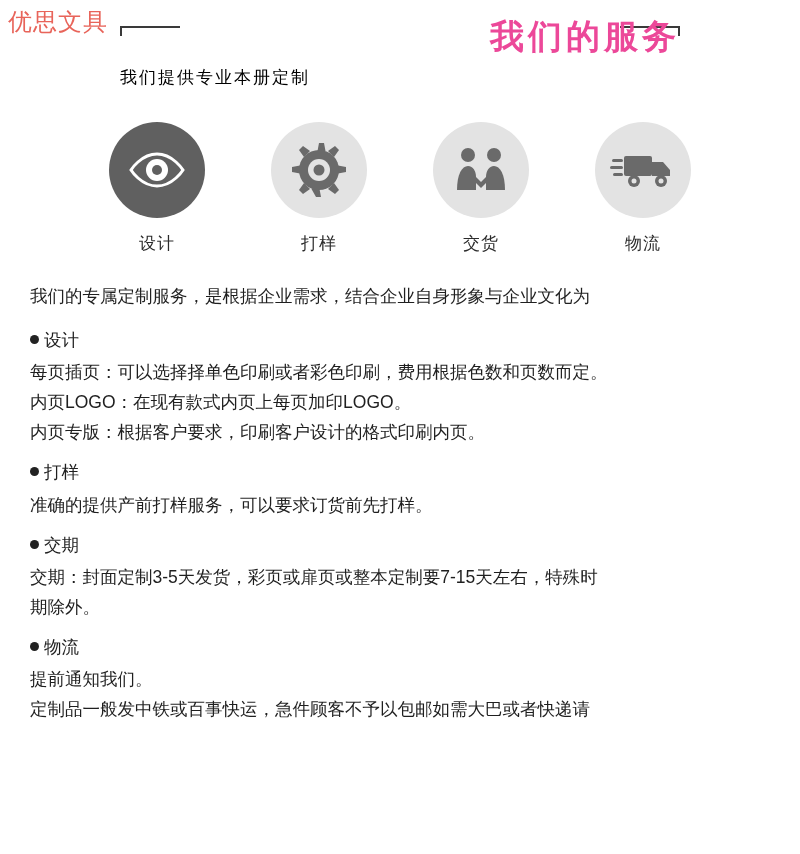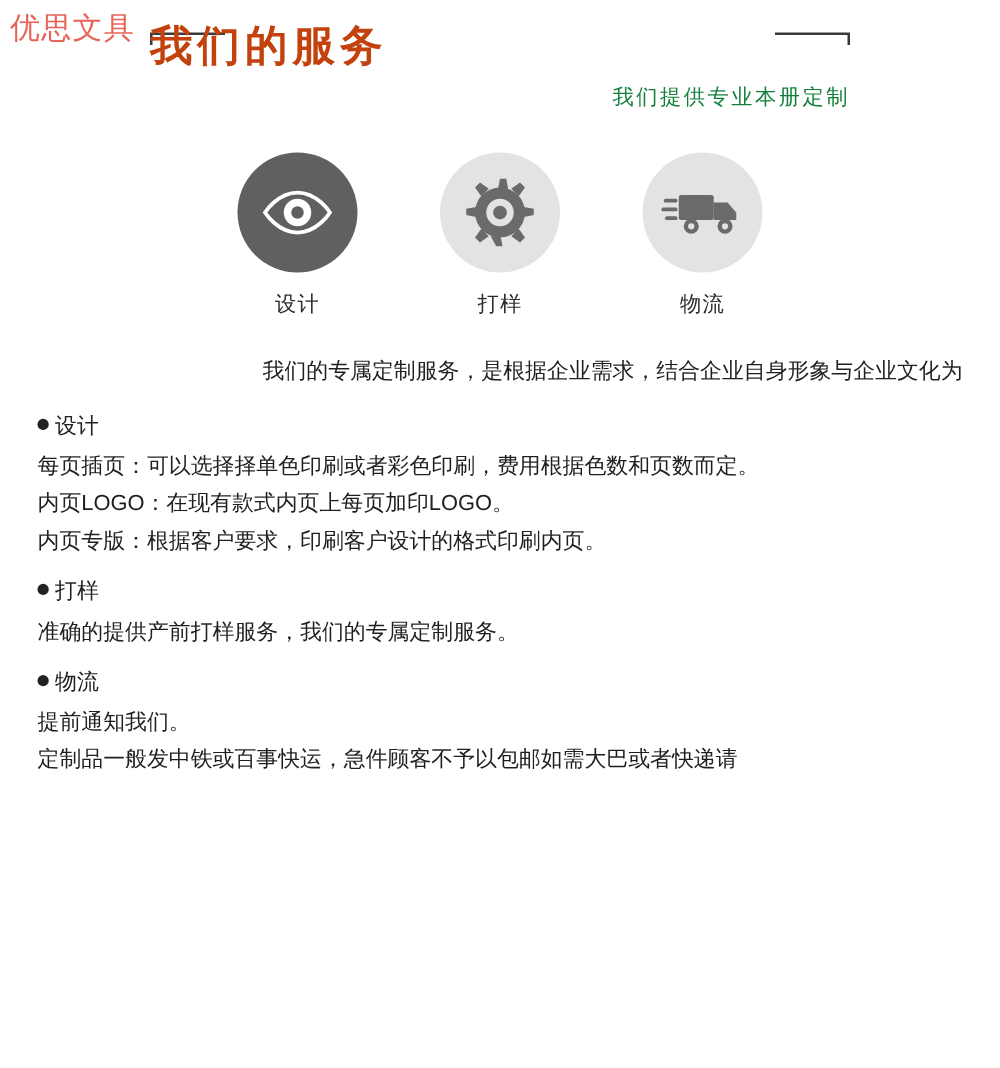--- a/index.html
+++ b/index.html
@@ -70,36 +70,36 @@
     right: 0px;
     width: 3px;
     height: 42px;
     background: #ffffff;
   }
   .header .title {
     position: absolute;
     top: 0px;
     left: 0;
     width: 100%;
-    text-align: left;
+    text-align: right;
     font-size: 34px;
     font-weight: bold;
     letter-spacing: 4px;
-    color: #c2410c;
+    color: #ec4899;
     background: transparent;
   }
   .header .subtitle {
     position: absolute;
     top: 52px;
     left: 0;
     width: 100%;
-    text-align: right;
+    text-align: left;
     font-size: 17px;
     letter-spacing: 2px;
-    color: #15803d;
+    color: #000000;
     background: #ffffff;
   }
 
   
   .icon-row {
     display: flex;
     justify-content: center;
     gap: 62px;
     margin-top: 30px;
   }
@@ -129,21 +129,20 @@
 
   
   .content {
     margin: 26px 30px 0 30px;
     font-size: 17.5px;
     line-height: 1.72;
     color: #1f1f1f;
   }
   .intro {
     margin-bottom: 14px;
-    text-align: right;
   }
   .section {
     margin-bottom: 6px;
   }
   .section-title {
     font-size: 17.5px;
     margin: 10px 0 2px 0;
   }
   .bullet {
     display: inline-block;
@@ -202,20 +201,34 @@
           <path d="M49 49 l-4 4 l-7 -5 l6 -6 z"></path>
           <circle cx="29" cy="29" r="20"></circle>
         </g>
         <circle cx="29" cy="29" r="11" fill="#e3e3e3"></circle>
         <circle cx="29" cy="29" r="5.5" fill="#6a6a6a"></circle>
       </svg>
     </div>
     <div class="icon-label">打样</div>
   </div>
 
+  <div class="icon-item">
+    <div class="icon-circle">
+      <svg width="64" height="52" viewBox="0 0 64 52" aria-hidden="true">
+        <g fill="#6a6a6a">
+          <circle cx="19" cy="11" r="7"></circle>
+          <circle cx="45" cy="11" r="7"></circle>
+          <path d="M8 46 C8 30 13 22 19 22 C24 22 27 27 27 33 L27 46 Z"></path>
+          <path d="M56 46 C56 30 51 22 45 22 C40 22 37 27 37 33 L37 46 Z"></path>
+          <path d="M24 30 L32 38 L40 30 L40 36 L32 44 L24 36 Z"></path>
+        </g>
+      </svg>
+    </div>
+    <div class="icon-label">交货</div>
+  </div>
 
   <div class="icon-item">
     <div class="icon-circle">
       <svg width="66" height="44" viewBox="0 0 66 44" aria-hidden="true">
         <g fill="#6a6a6a">
           <rect x="14" y="8" width="28" height="20" rx="2"></rect>
           <path d="M42 14 L53 14 L60 22 L60 28 L42 28 Z"></path>
           <rect x="2" y="11" width="11" height="3" rx="1.5"></rect>
           <rect x="0" y="18" width="13" height="3" rx="1.5"></rect>
           <rect x="3" y="25" width="10" height="3" rx="1.5"></rect>
@@ -243,23 +256,30 @@
     </div>
     <div class="line">每页插页：可以选择择单色印刷或者彩色印刷，费用根据色数和页数而定。</div>
     <div class="line">内页LOGO：在现有款式内页上每页加印LOGO。</div>
     <div class="line">内页专版：根据客户要求，印刷客户设计的格式印刷内页。</div>
   </div>
 
   <div class="section">
     <div class="section-title">
       <span class="bullet"></span><span>打样</span>
     </div>
-    <div class="line">准确的提供产前打样服务，我们的专属定制服务。</div>
-  </div>
-
+    <div class="line">准确的提供产前打样服务，可以要求订货前先打样。</div>
+  </div>
+
+  <div class="section">
+    <div class="section-title">
+      <span class="bullet"></span><span>交期</span>
+    </div>
+    <div class="line">交期：封面定制3-5天发货，彩页或扉页或整本定制要7-15天左右，特殊时</div>
+    <div class="line">期除外。</div>
+  </div>
 
   <div class="section">
     <div class="section-title">
       <span class="bullet"></span><span>物流</span>
     </div>
     <div class="line">提前通知我们。</div>
     <div class="line">定制品一般发中铁或百事快运，急件顾客不予以包邮如需大巴或者快递请</div>
   </div>
 
 </div>

